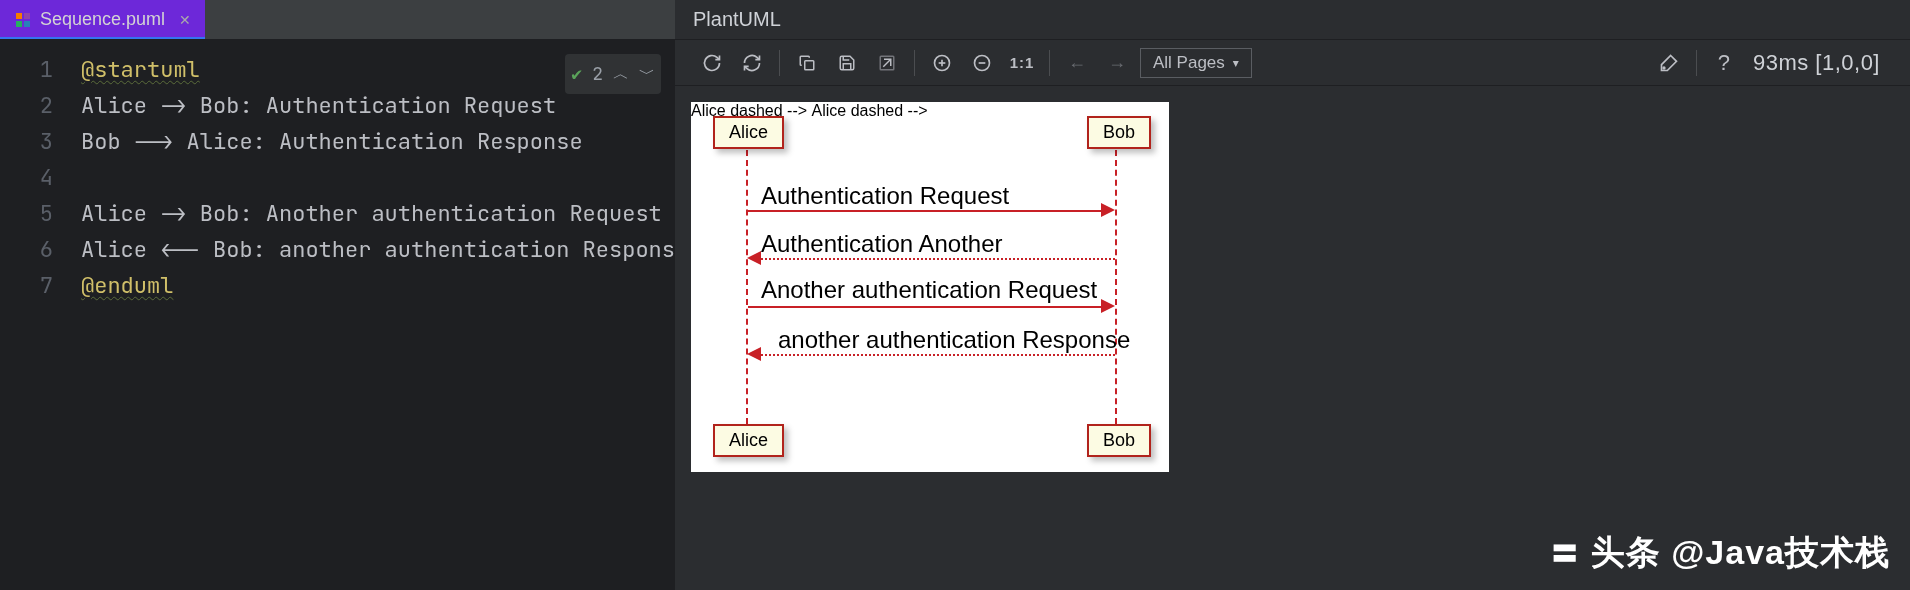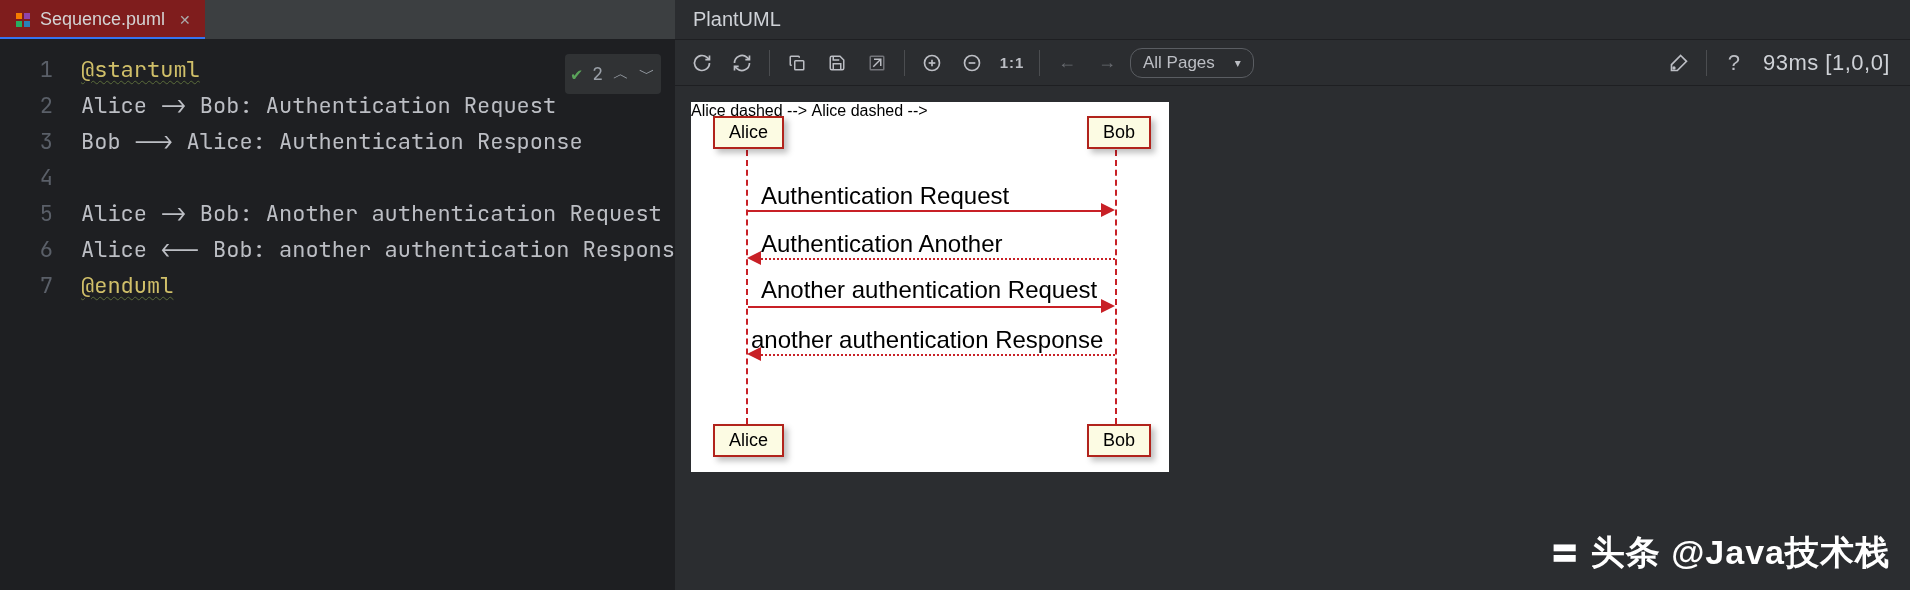--- a/index.html
+++ b/index.html
@@ -31,21 +31,21 @@
       display: flex;
       align-items: center;
       border-bottom: 1px solid #1e1f22;
     }
     .file-tab {
       display: flex;
       align-items: center;
       gap: 8px;
       padding: 6px 14px;
       height: 100%;
-      background: #7f1d1d;
+      background: #6d28d9;
       position: relative;
       cursor: pointer;
     }
     .file-tab::after {
       content:"";
       position:absolute;
       left:0; right:0; bottom:0;
       height:2px;
       background:#3574f0;
     }
@@ -101,38 +101,38 @@
       padding: 0 18px;
       color:#cfd2d7;
       font-size:20px;
       border-bottom: 1px solid #1e1f22;
     }
     .toolbar {
       height: 46px;
       display:flex;
       align-items:center;
       gap: 6px;
-      padding: 0 10px;
+      padding: 0 20px;
       border-bottom: 1px solid #1e1f22;
     }
     .tbtn {
       width: 34px; height:34px;
       display:flex; align-items:center; justify-content:center;
       color:#bcbec4;
       border-radius:4px;
       cursor:pointer;
       font-size:18px;
     }
     .tsep { width:1px; height:26px; background:#4b4d50; margin:0 4px; }
     .nav-arrow.disabled { color:#6a6d72; }
     .pages-btn {
-      display:flex; align-items:center; gap:20px;
+      display:flex; align-items:center; gap:8px;
       padding: 4px 12px;
       border: 1px solid #5a5d62;
-      border-radius: 12px;
+      border-radius: 0;
       color:#bcbec4;
       font-size:17px;
       cursor:pointer;
     }
     .spacer { flex:1; }
     .timing { color:#cfd2d7; font-size:22px; letter-spacing:0.5px; margin: 0 10px 0 6px; white-space:nowrap;}
     
     .diagram-area {
       flex:1;
       padding: 16px 0 0 16px;
@@ -336,21 +336,21 @@
       <div class="msg-label" style="left:70px; top:128px;">Authentication Another</div>
       <div class="arrow-dashed" style="left:70px; top:156px; width:354px;"></div>
       <div class="arrowhead left" style="left:56px; top:149px;"></div>
 
       
       <div class="msg-label" style="left:70px; top:174px;">Another authentication Request</div>
       <div class="arrow-solid" style="left:57px; top:204px; width:354px;"></div>
       <div class="arrowhead right" style="left:410px; top:197px;"></div>
 
        Alice dashed --&gt;
-      <div class="msg-label" style="left:60px; top:224px;">another authentication Response</div>
+      <div class="msg-label" style="left:87px; top:224px;">another authentication Response</div>
       <div class="arrow-dashed" style="left:70px; top:252px; width:354px;"></div>
       <div class="arrowhead left" style="left:56px; top:245px;"></div>
     </div>
 
     <div class="watermark">
       <span class="logo">〓</span>
       <span>头条 @Java技术栈</span>
     </div>
   </div>
 </div>

